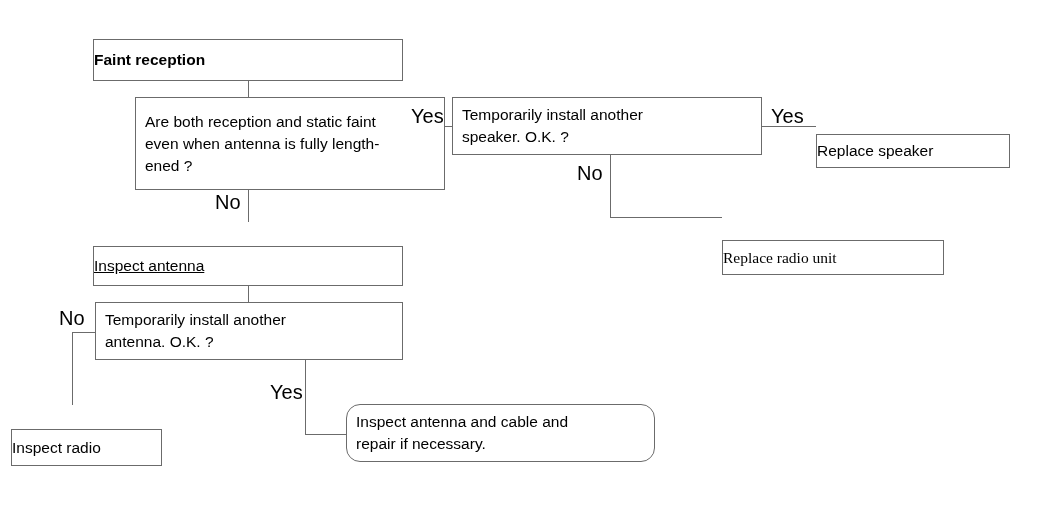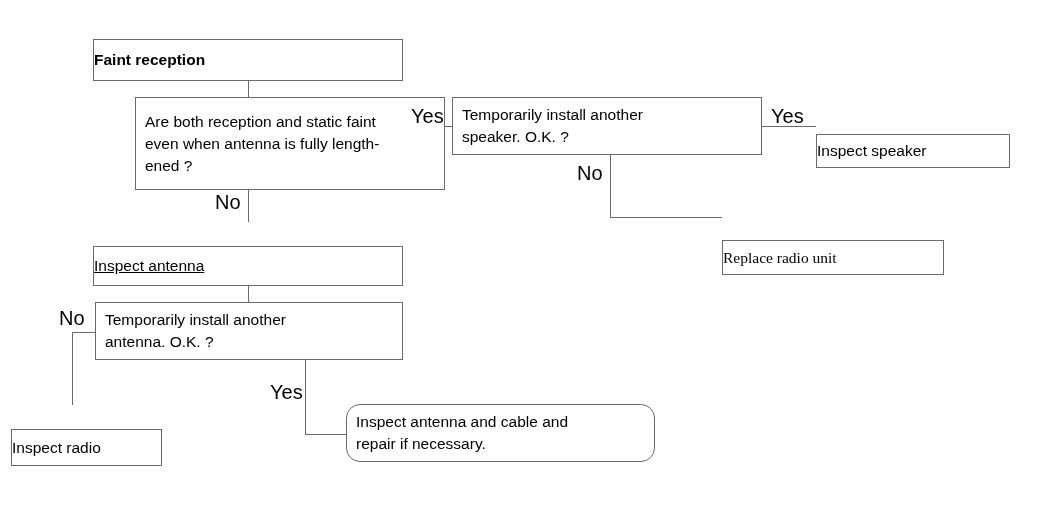--- a/index.html
+++ b/index.html
@@ -74,21 +74,21 @@
 even when antenna is fully length-
 ened ?</span>
   </div>
 
   <div class="box left" style="left:452px;top:97px;width:310px;height:58px;">
     <span class="txt">Temporarily install another
 speaker. O.K. ?</span>
   </div>
 
   <div class="box center" style="left:816px;top:110px;width:194px;height:34px;">
-    <span class="txt">Inspect speaker</span>
+    <span class="txt">Replace speaker</span>
   </div>
 
   <div class="box center" style="left:722px;top:216px;width:222px;height:35px;font-family:Liberation Serif, serif;">
     <span class="txt">Replace radio unit</span>
   </div>
 
   <div class="box center" style="left:93px;top:222px;width:310px;height:40px;text-decoration:underline;">
     <span class="txt">Inspect antenna</span>
   </div>
 

